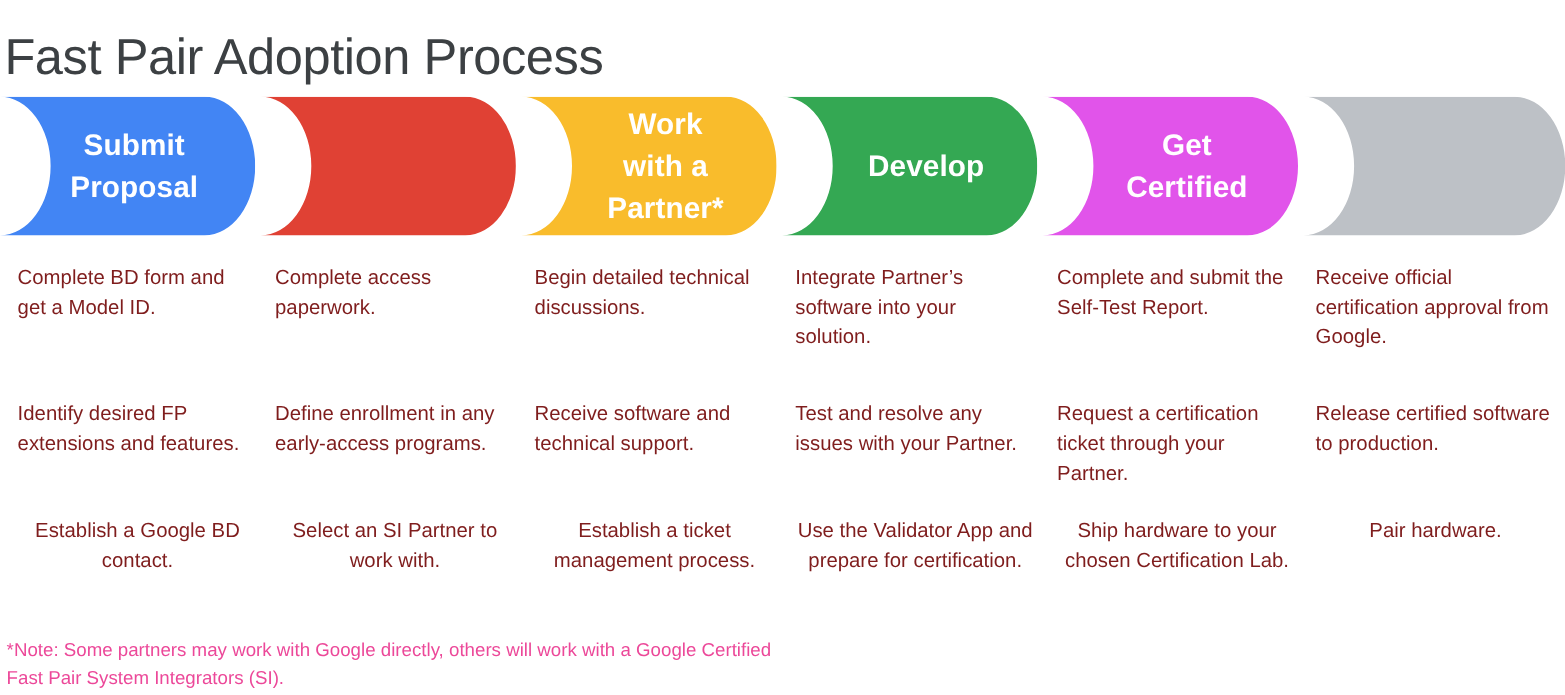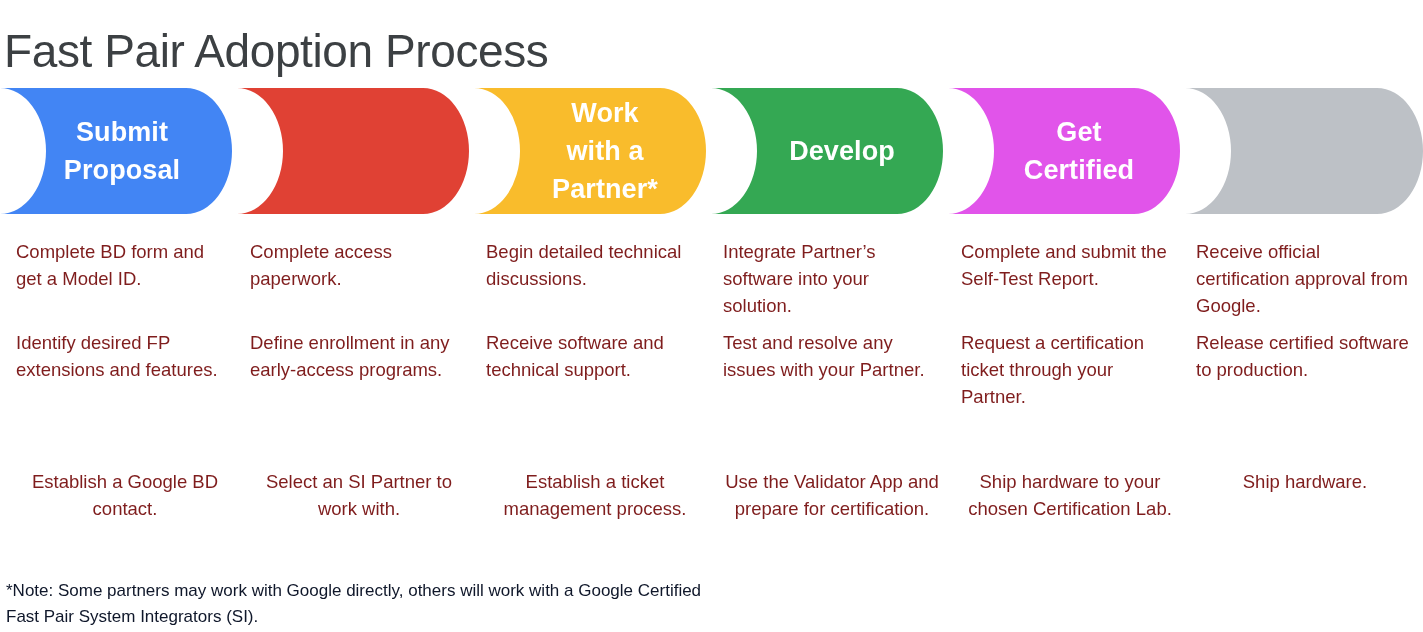--- a/index.html
+++ b/index.html
@@ -99,32 +99,32 @@
     position: absolute;
     left: 0;
     width: 218px;
     font-size: 18.5px;
     line-height: 1.47;
     color: #7f1d1d;
     font-weight: 400;
   }
 
   .detail-item.r0 { top: 0px; }
-  .detail-item.r1 { top: 91px; }
+  .detail-item.r1 { top: 124px; }
   .detail-item.r2 { top: 230px; text-align: center; }
 
   
   .footnote {
     position: absolute;
     left: 6px;
     top: 578px;
     width: 700px;
     font-size: 17px;
     line-height: 1.5;
-    color: #0f172a;
+    color: #ec4899;
     font-weight: 400;
   }
 </style>
 </head>
 <body>
 
 <div id="page">
 
   <h1 class="page-title">Fast Pair Adoption Process</h1>
 
@@ -204,20 +204,20 @@
 
     <div class="detail-col" id="col-4" style="left: 961px;">
       <div class="detail-item r0">Complete and submit the Self-Test Report.</div>
       <div class="detail-item r1">Request a certification ticket through your Partner.</div>
       <div class="detail-item r2">Ship hardware to your chosen Certification Lab.</div>
     </div>
 
     <div class="detail-col" id="col-5" style="left: 1196px;">
       <div class="detail-item r0">Receive official certification approval from Google.</div>
       <div class="detail-item r1">Release certified software to production.</div>
-      <div class="detail-item r2">Ship hardware.</div>
+      <div class="detail-item r2">Pair hardware.</div>
     </div>
 
   </div>
 
   <div class="footnote">*Note: Some partners may work with Google directly, others will work with a Google Certified Fast Pair System Integrators (SI).</div>
 
 </div>
 
 </body></html>

